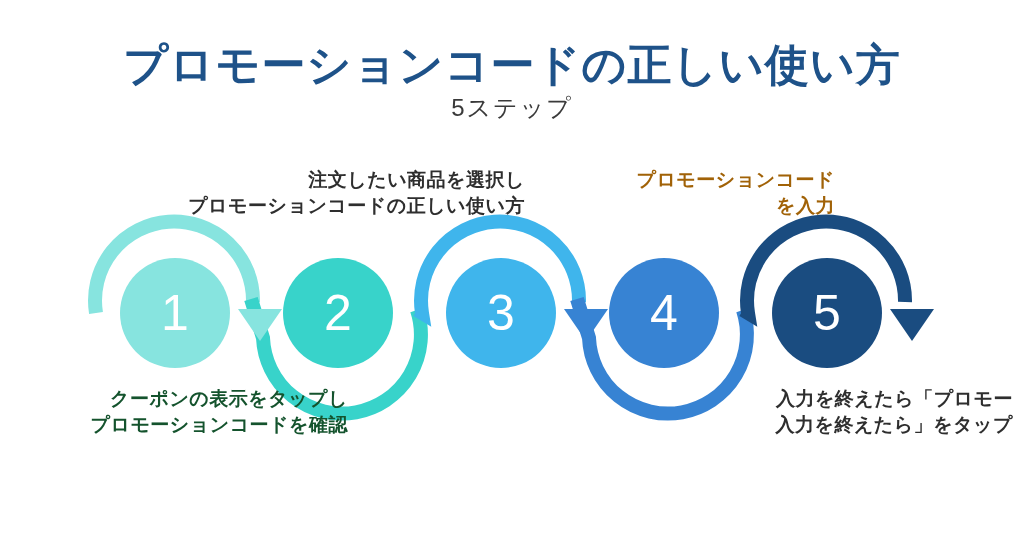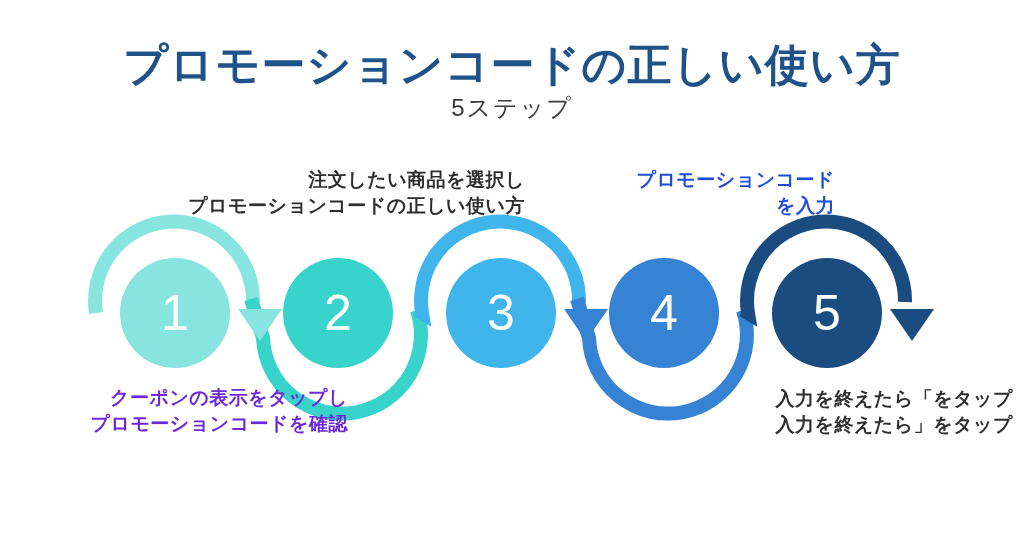--- a/index.html
+++ b/index.html
@@ -98,34 +98,34 @@
   <div class="step-circle pos-c3" style="background-color: rgb(63, 181, 236);">
     <span class="step-number">3</span>
   </div>
   <div class="step-circle pos-c4" style="background-color: rgb(55, 131, 211);">
     <span class="step-number">4</span>
   </div>
   <div class="step-circle pos-c5" style="background-color: rgb(26, 76, 128);">
     <span class="step-number">5</span>
   </div>
 
-  <div class="step-label label-below lbl-1" style="color: #6d28d9; font-family: Liberation Mono, monospace;">
+  <div class="step-label label-below lbl-1" style="color: #14532d;">
     <div>クーポンの表示をタップし</div>
     <div>プロモーションコードを確認</div>
   </div>
 
   <div class="step-label label-above lbl-2" style="color: rgb(46, 46, 46);">
     <div>注文したい商品を選択し</div>
     <div>プロモーションコードの正しい使い方</div>
   </div>
 
 
-  <div class="step-label label-above lbl-4" style="color: #1d4ed8;">
+  <div class="step-label label-above lbl-4" style="color: #a16207;">
     <div>プロモーションコード</div>
     <div>を入力</div>
   </div>
 
   <div class="step-label label-below lbl-5" style="color: rgb(46, 46, 46);">
-    <div>入力を終えたら「をタップ</div>
+    <div>入力を終えたら「プロモー</div>
     <div>入力を終えたら」をタップ</div>
   </div>
 
 </div>
 
 </body></html>

